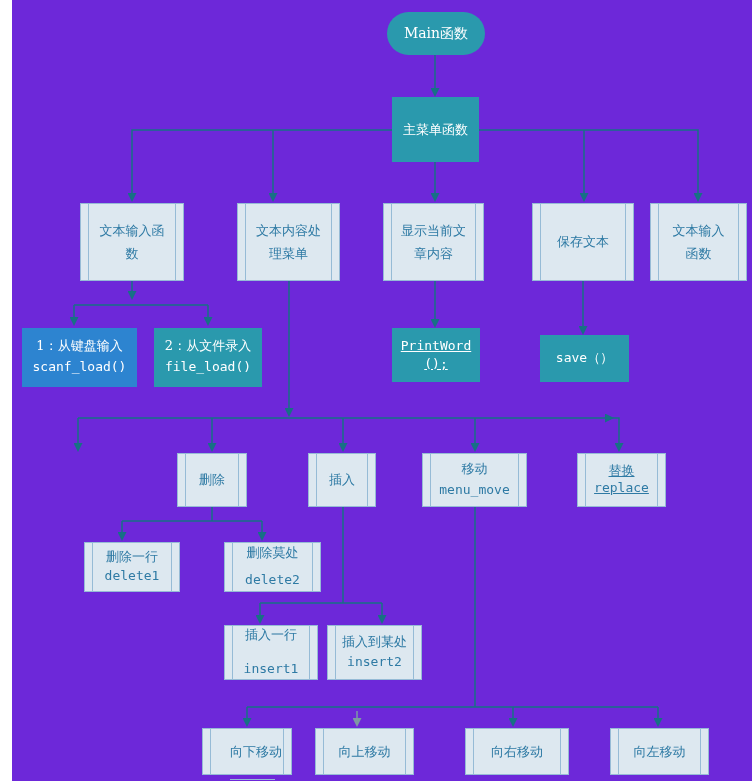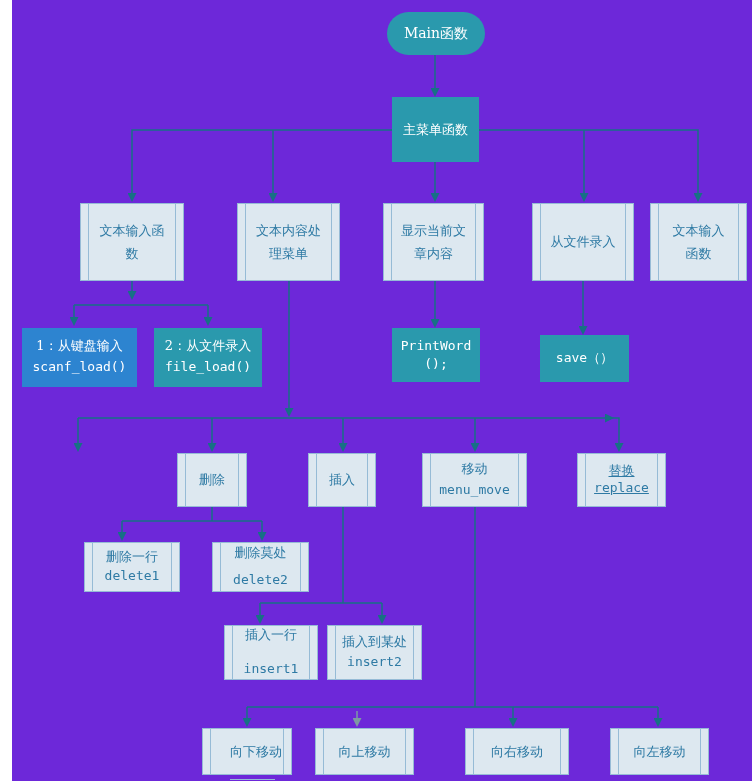--- a/index.html
+++ b/index.html
@@ -101,36 +101,36 @@
   <div class="node light" style="left:68px;top:203px;width:104px;height:78px;">
     <span class="label" style="width:66px;">文本输入函数</span>
   </div>
   <div class="node light" style="left:225px;top:203px;width:103px;height:78px;">
     <span class="label" style="width:66px;">文本内容处理菜单</span>
   </div>
   <div class="node light" style="left:371px;top:203px;width:101px;height:78px;">
     <span class="label" style="width:66px;">显示当前文章内容</span>
   </div>
   <div class="node light" style="left:520px;top:203px;width:102px;height:78px;">
-    <span class="label">从文件录入</span>
+    <span class="label">保存文本</span>
   </div>
   <div class="node light" style="left:638px;top:203px;width:97px;height:78px;">
     <span class="label" style="width:54px;">文本输入函数</span>
   </div>
 
   <div class="node azure" style="left:10px;top:328px;width:115px;height:59px;gap:3px;">
     <span class="label" style="line-height:1.3;">1：从键盘输入</span>
     <span class="code">scanf_load()</span>
   </div>
   <div class="node teal" style="left:142px;top:328px;width:108px;height:59px;gap:3px;">
     <span class="label" style="line-height:1.3;">2：从文件录入</span>
     <span class="code">file_load()</span>
   </div>
   <div class="node teal" style="left:380px;top:328px;width:88px;height:54px;">
-    <span class="code" style="width:74px;word-break:break-all;">PrintWord();</span>
+    <span class="code" style="width:74px;word-break:break-all;text-decoration:underline;">PrintWord();</span>
   </div>
   <div class="node teal" style="left:528px;top:335px;width:89px;height:47px;">
     <span class="code">save（）</span>
   </div>
 
   <div class="node light" style="left:165px;top:453px;width:70px;height:54px;">
     <span class="label">删除</span>
   </div>
   <div class="node light" style="left:296px;top:453px;width:68px;height:54px;">
     <span class="label">插入</span>
@@ -141,21 +141,21 @@
   </div>
   <div class="node light" style="left:565px;top:453px;width:89px;height:54px;gap:1px;text-decoration:underline;">
     <span class="label" style="line-height:1.2;">替换</span>
     <span class="code">replace</span>
   </div>
 
   <div class="node light" style="left:72px;top:542px;width:96px;height:50px;gap:3px;">
     <span class="label" style="line-height:1.2;">删除一行</span>
     <span class="code">delete1</span>
   </div>
-  <div class="node light" style="left:200px;top:542px;width:97px;height:50px;gap:11px;">
+  <div class="node light" style="left:212px;top:542px;width:97px;height:50px;gap:11px;">
     <span class="label" style="line-height:1.2;">删除莫处</span>
     <span class="code">delete2</span>
   </div>
 
   <div class="node light" style="left:212px;top:625px;width:94px;height:55px;gap:18px;">
     <span class="label" style="line-height:1.2;">插入一行</span>
     <span class="code">insert1</span>
   </div>
   <div class="node light" style="left:315px;top:625px;width:95px;height:55px;gap:3px;">
     <span class="label" style="line-height:1.2;">插入到某处</span>

